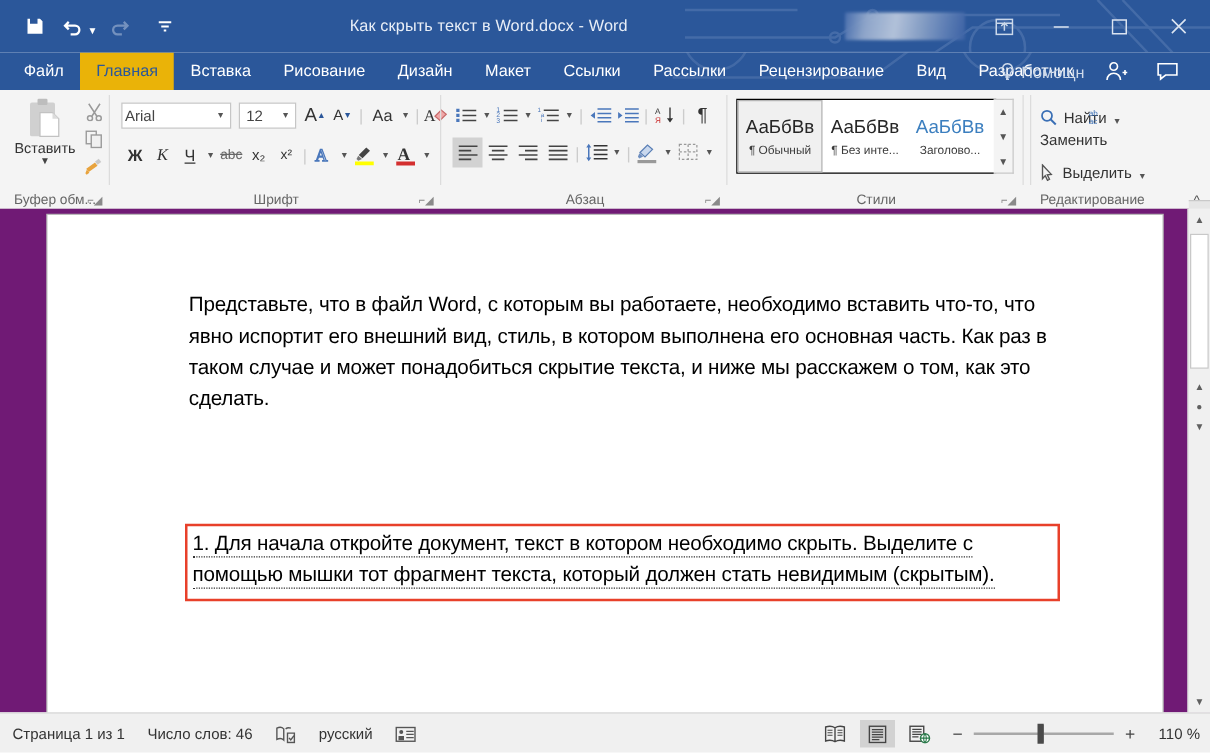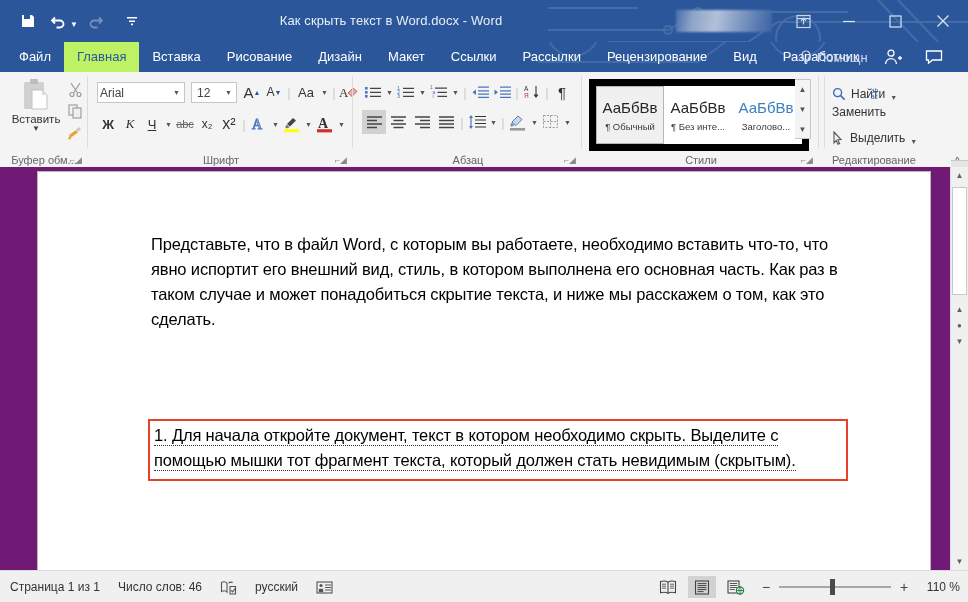--- a/index.html
+++ b/index.html
@@ -44,21 +44,21 @@
   .tabstrip{
     position:absolute;left:0;top:42px;width:968px;height:30px;
     background:#2b579a;overflow:hidden;
   }
   .ts-deco{position:absolute;right:0;top:-20px;width:430px;height:60px;opacity:.2;}
   .tabs{position:absolute;left:6px;top:0;height:30px;display:flex;align-items:flex-end;}
   .tab{
     height:30px;line-height:30px;padding:0 13px;color:#ffffff;font-size:13px;
     white-space:nowrap;cursor:default;
   }
-  .tab.active{background:#bef264;color:#2b579a;font-weight:normal;}
+  .tab.active{background:#eab308;color:#2b579a;font-weight:normal;}
   .tellme{
     position:absolute;left:800px;top:0;height:30px;display:flex;align-items:center;
     gap:5px;color:#cdd9ea;font-size:13px;
   }
   .acct{position:absolute;left:884px;top:0;height:30px;display:flex;align-items:center;color:#ffffff;}
   .share{position:absolute;left:925px;top:0;height:30px;display:flex;align-items:center;color:#ffffff;}
 
   
   .ribbon{
     position:absolute;left:0;top:72px;width:968px;height:95px;
@@ -110,21 +110,21 @@
   .p-row2{position:absolute;left:8px;top:38px;display:flex;align-items:center;}
   .align-ic{
     width:24px;height:24px;display:flex;align-items:center;justify-content:center;cursor:default;
   }
   .align-ic.sel{background:#d2d2d2;}
 
   
   .g-styles{left:583px;width:236px;}
   .stylebox{
     position:absolute;left:6px;top:7px;width:206px;height:58px;
-    border:7px solid #000000;background:#ffffff;display:flex;overflow:hidden;
+    border:1px solid #000000;background:#ffffff;display:flex;overflow:hidden;
   }
   .style-item{
     width:68px;height:100%;display:flex;flex-direction:column;align-items:center;
     justify-content:center;cursor:default;box-sizing:border-box;
   }
   .style-item.sel{border:1px solid #b6b6b6;background:#f0f0f0;}
   .style-prev{font-size:15px;color:#262626;white-space:nowrap;}
   .style-prev.head{color:#3c7fbf;font-weight:normal;}
   .style-name{font-size:9.5px;color:#3b3b3b;white-space:nowrap;margin-top:5px;}
   .style-scroll{
@@ -401,21 +401,21 @@
         </div>
       </div>
 
       <div class="f-row2">
         <div class="ic" style="font-weight:bold;">Ж</div>
         <div class="ic" style="font-style:italic;font-family:'Liberation Serif',serif;">К</div>
         <div class="ic" style="text-decoration:underline;">Ч</div>
         <div class="ic small-caret">▼</div>
         <div class="ic" style="text-decoration:line-through;font-size:11px;color:#666;">abc</div>
         <div class="ic" style="font-size:12px;">x₂</div>
-        <div class="ic" style="font-size:16px;">x²</div>
+        <div class="ic" style="font-size:11px;">x²</div>
         <div class="ic" style="min-width:8px;color:#ccc;">|</div>
         <div class="ic">
           <svg width="18" height="16" viewBox="0 0 18 16">
               <text x="2" y="13" font-family="Liberation Serif, serif" font-size="14" fill="none" stroke="#4a77bb" stroke-width="1">A</text>
             </svg>
         </div>
         <div class="ic small-caret">▼</div>
         <div class="ic">
           <svg width="20" height="18" viewBox="0 0 20 18">
               <path fill="#444" d="M5 9l6-6 3 2.6-6 6z"></path>

